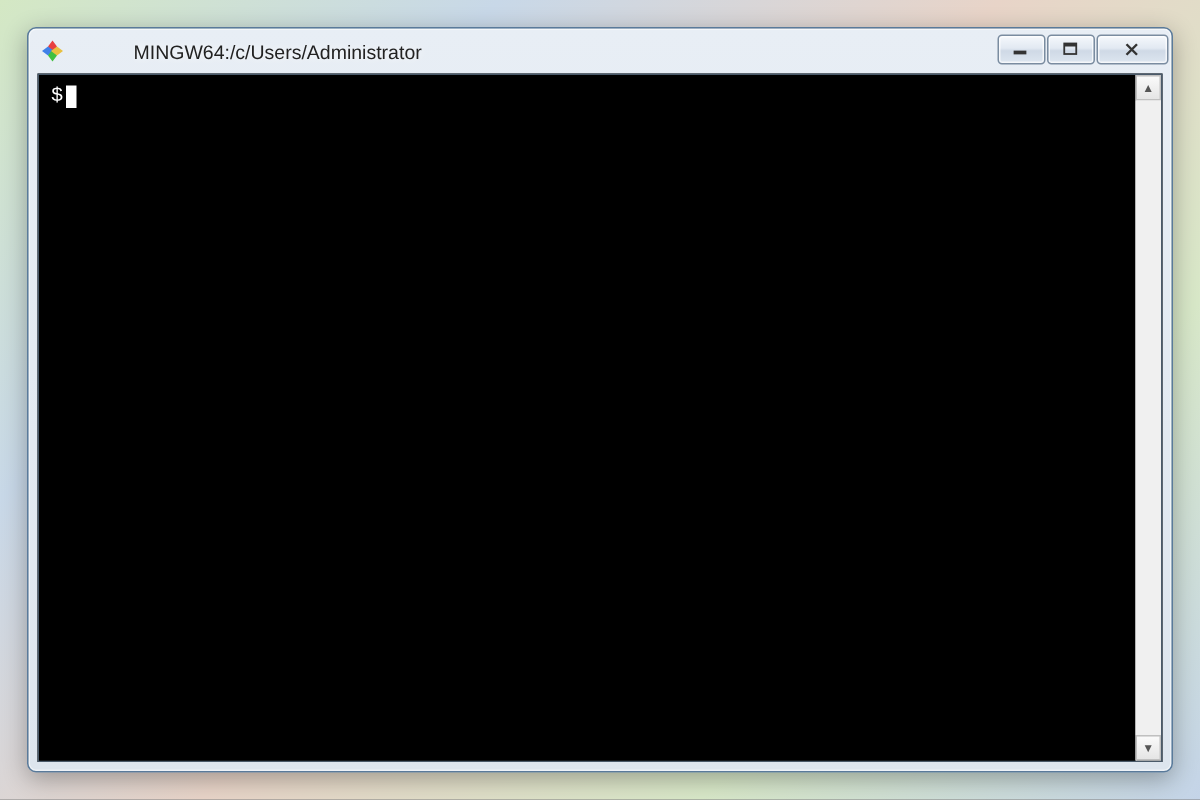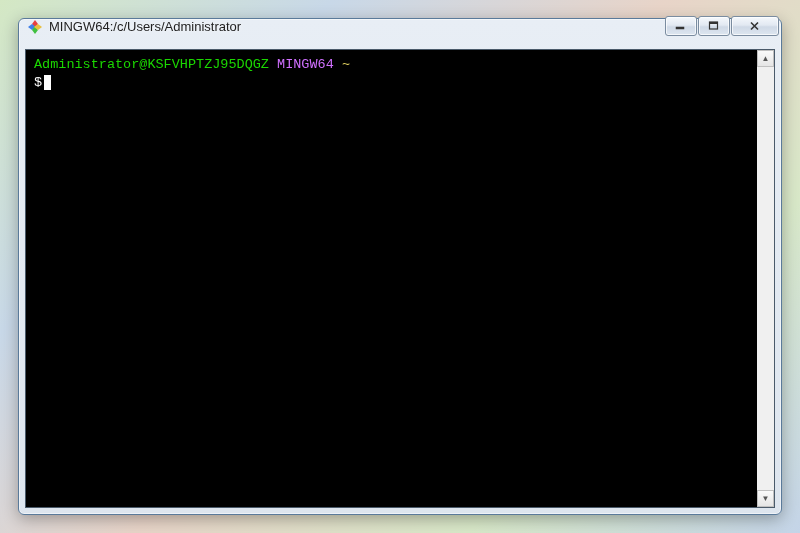--- a/index.html
+++ b/index.html
@@ -24,23 +24,24 @@
       background: linear-gradient(180deg, #e8eef5 0%, #dde5ee 100%);
       border: 1px solid #5a7a9a;
       border-radius: 6px;
       box-shadow: 0 0 0 1px rgba(255,255,255,0.5) inset, 0 4px 16px rgba(0,0,0,0.3);
       display: flex;
       flex-direction: column;
     }
     .titlebar {
       height: 30px;
       display: flex;
-      align-items: flex-start;
+      align-items: center;
       padding: 0 2px 0 8px;
       background: transparent;
+      gap: 40px;
     }
     .app-icon {
       width: 16px;
       height: 16px;
       margin-right: 6px;
       position: relative;
     }
     .app-icon svg {
       width: 16px;
       height: 16px;
@@ -171,21 +172,20 @@
       </div>
       <div class="win-btn close" title="Close">
         <svg viewBox="0 0 12 10">
             <path d="M2 1.5 L9 8.5 M9 1.5 L2 8.5" stroke="#333" stroke-width="1.6"></path>
           </svg>
       </div>
     </div>
   </div>
   <div class="client-area">
     <div class="terminal">
-      <div class="prompt-line"><span class="user-host">Administrator@KSFVHPTZJ95DQGZ</span> <span class="mingw">MINGW64</span> <span class="tilde">~</span></div>
       <div class="prompt-line"><span class="dollar">$</span><span class="cursor"></span></div>
     </div>
     <div class="scrollbar">
       <div class="scroll-arrow">
           <span>▲</span>
         </div>
       <div class="scroll-track"></div>
       <div class="scroll-arrow">
           <span>▼</span>
         </div>

